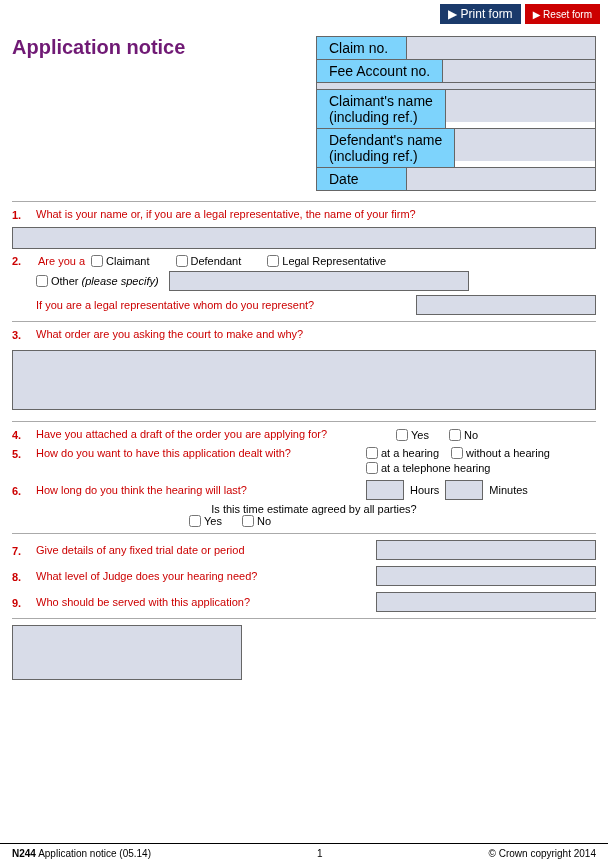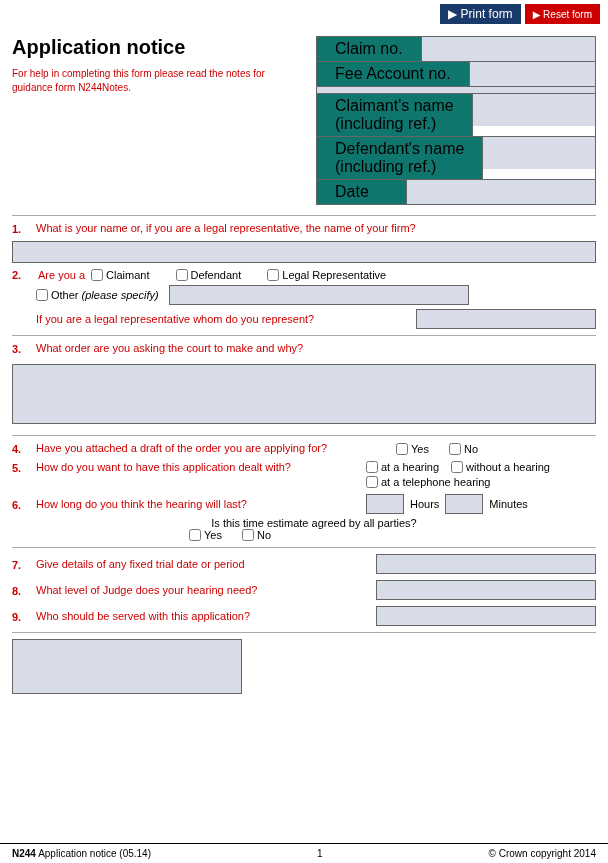--- a/index.html
+++ b/index.html
@@ -5,27 +5,27 @@
     * { box-sizing: border-box; margin: 0; padding: 0; }
     body { font-family: Arial, sans-serif; font-size: 11px; background: #fff; color: #000; width: 608px; min-height: 863px; position: relative; }
     .btn-print { background: #1a3a6b; color: #fff; border: none; padding: 3px 8px; font-size: 12px; cursor: pointer; }
     .btn-reset { background: #cc0000; color: #fff; border: none; padding: 3px 8px; font-size: 10px; cursor: pointer; }
     
     .main-content { padding: 8px 12px; }
     
     .header-section { display: flex; align-items: flex-start; gap: 12px; margin-bottom: 10px; }
     
     .title-area { flex: 1; }
-    .title-area h1 { font-size: 20px; font-weight: bold; color: #000000; margin-bottom: 8px; }
+    .title-area h1 { font-size: 20px; font-weight: bold; color: #701a75; margin-bottom: 8px; }
     .title-area .help-text { font-size: 10px; color: #c00; line-height: 1.4; }
     
     .court-info-box { border: 1px solid #666; width: 280px; font-size: 10px; }
     .court-info-row { display: flex; border-bottom: 1px solid #666; }
     .court-info-row:last-child { border-bottom: none; }
-    .court-info-label { background: #0f766e; padding: 3px 18px; min-width: 90px; color: #000; font-size: 16px; border-right: 1px solid #666; }
+    .court-info-label { background: #7dd3fc; padding: 3px 12px; min-width: 90px; color: #000; font-size: 14px; border-right: 1px solid #666; }
     .court-info-value { flex: 1; background: #d8dce8; padding: 3px 4px; }
     .court-info-in-the { display: flex; align-items: center; }
     .court-info-in-the .label-text { padding: 3px 4px; background: #e8eaf0; border-right: 1px solid #666; min-width: 40px; }
     .court-info-in-the .value-area { flex: 1; background: #d8dce8; padding: 3px 4px; }
     
     .form-section { margin-bottom: 6px; }
     
     .question-row { display: flex; align-items: flex-start; margin-bottom: 6px; }
     .question-num { min-width: 20px; font-weight: bold; color: #c00; font-size: 11px; margin-right: 4px; margin-top: 1px; }
     .question-text { color: #c00; font-size: 11px; flex: 1; }
@@ -51,23 +51,20 @@
 <div style="display:flex; justify-content:flex-end; gap:4px; padding:4px 8px; background:#fff;">
   <button class="btn-print">▶ Print form</button>
   <button class="btn-reset">▶ Reset form</button>
 </div>
 
 <div class="main-content">
 
   <div class="header-section">
     <div class="title-area">
       <h1>Application notice</h1>
-      <div class="help-text">
-        <span>For help in completing this form please read the notes for guidance form N244Notes.</span>
-      </div>
     </div>
 
     <div class="court-info-box">
 
 
       <div class="court-info-row">
         <div class="court-info-label">Claim no.</div>
         <div class="court-info-value"></div>
       </div>
 

